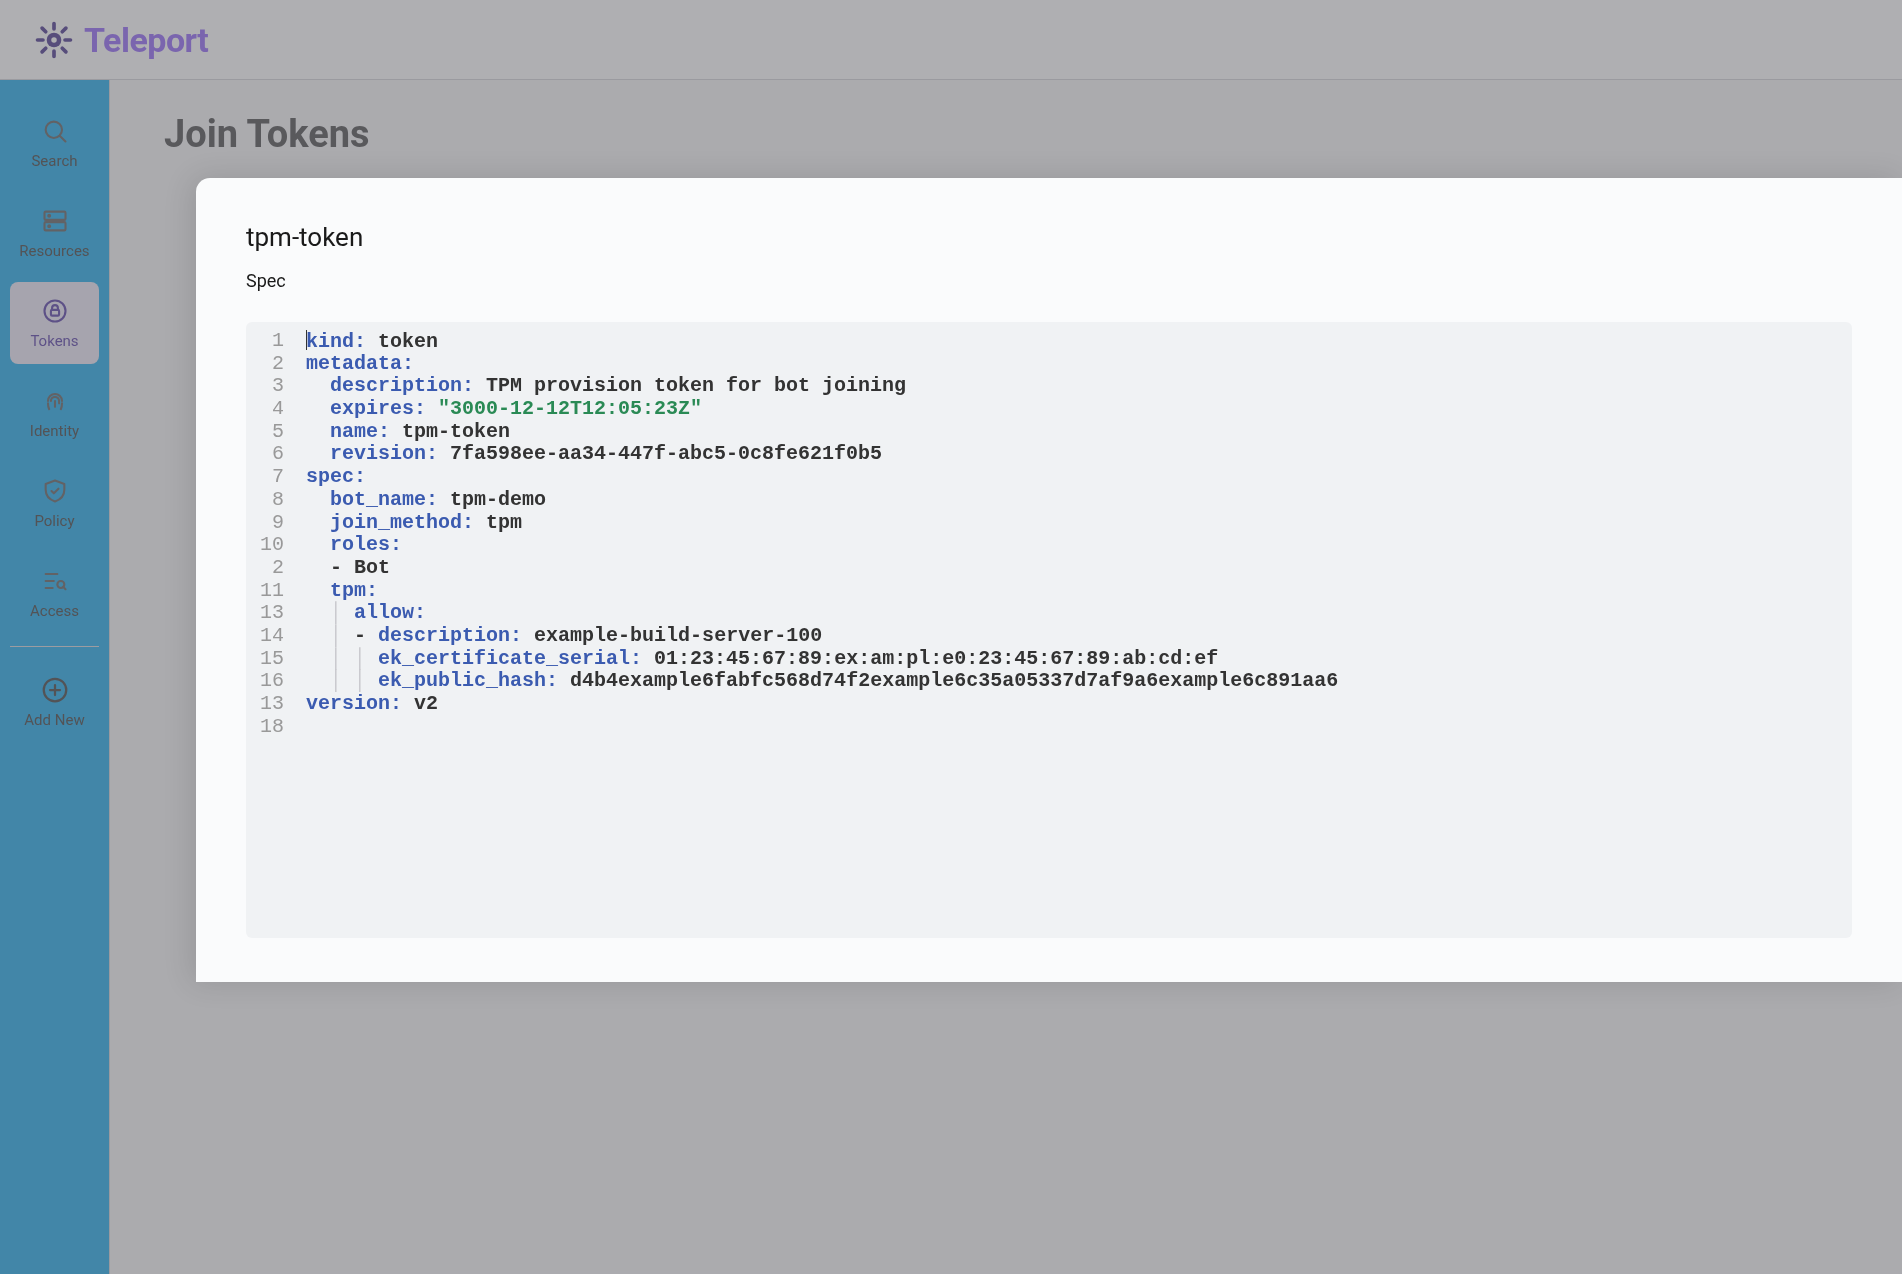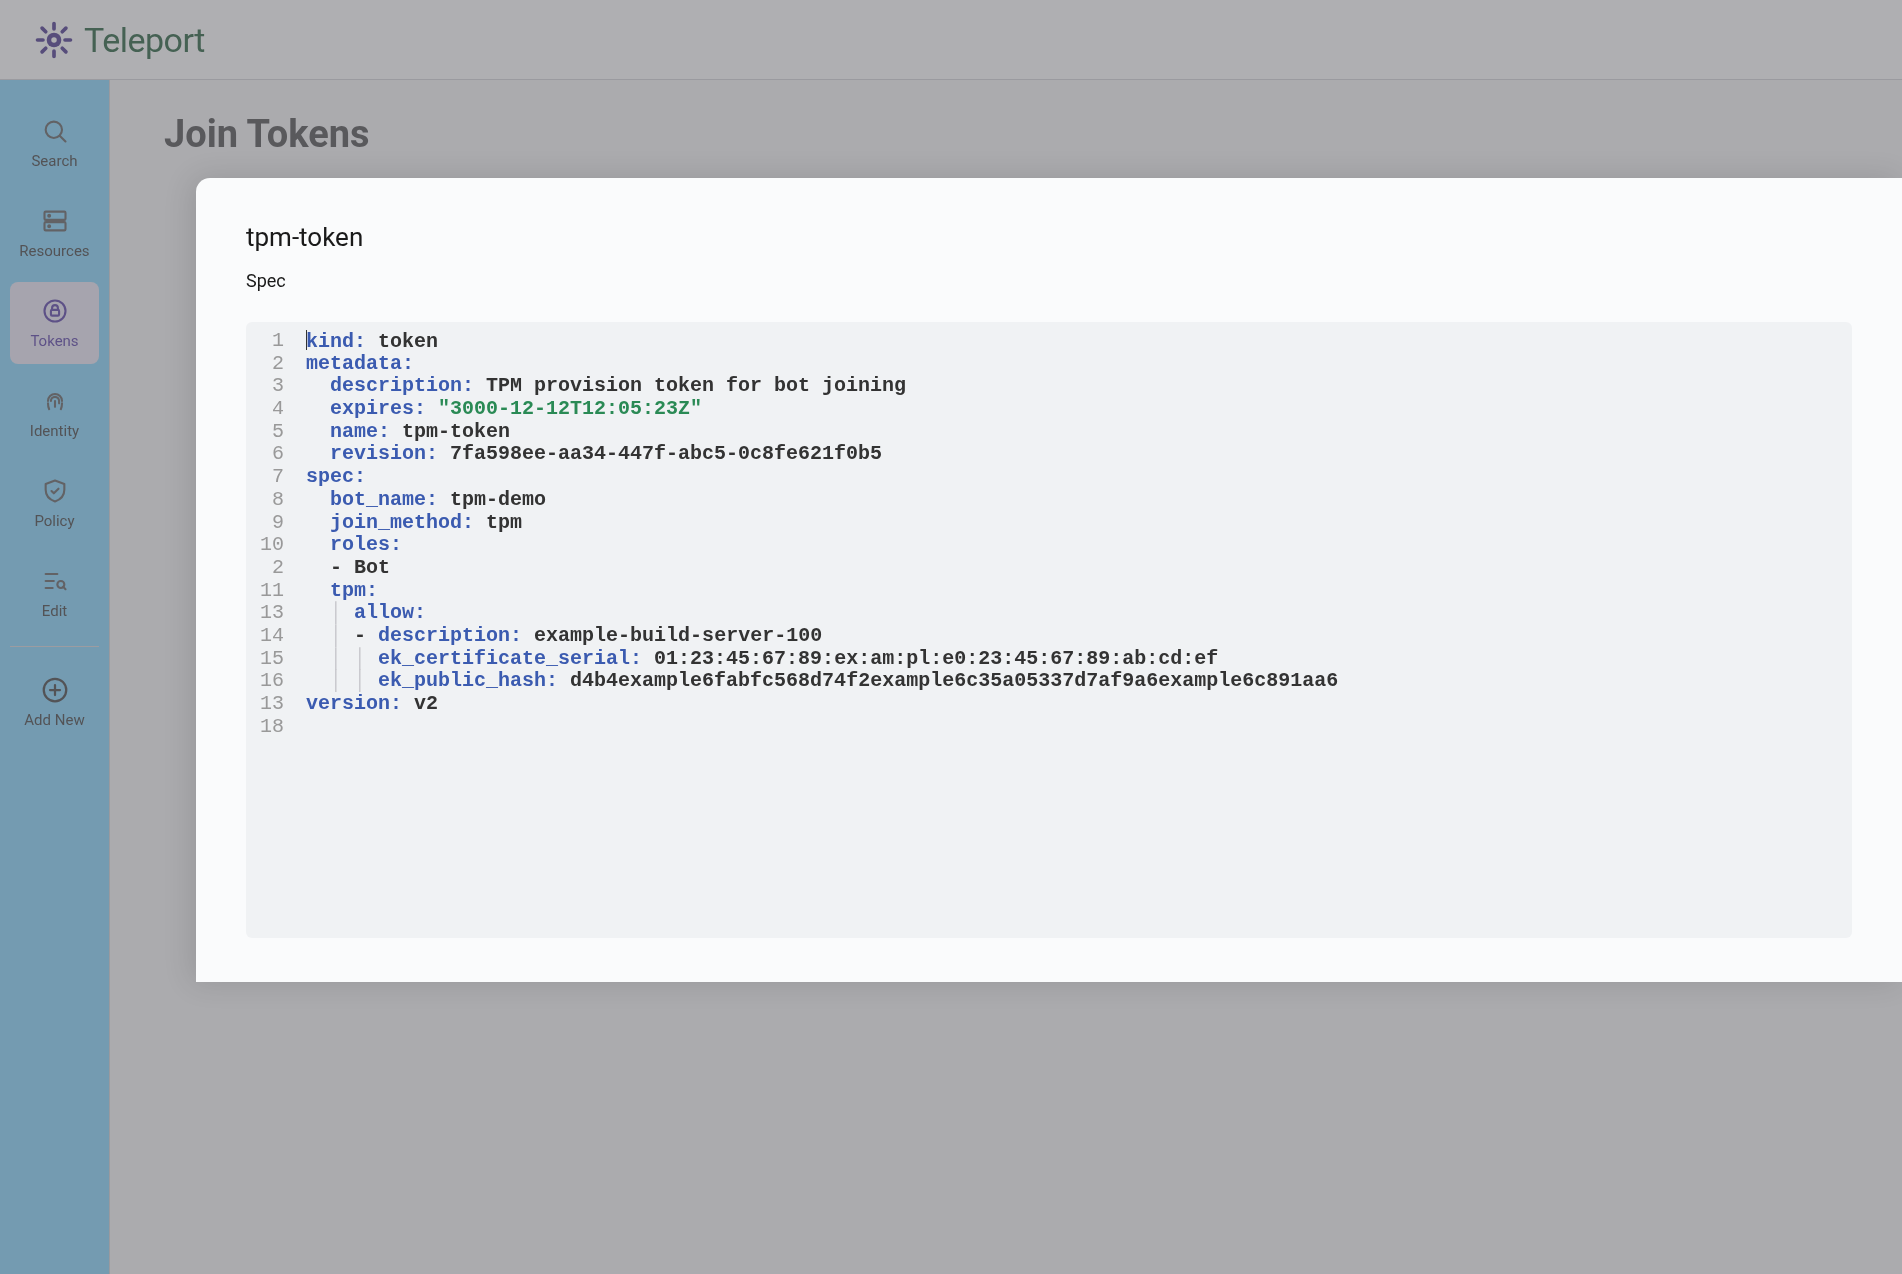--- a/index.html
+++ b/index.html
@@ -38,34 +38,34 @@
 }
 
 .logo-icon {
   width: 44px;
   height: 44px;
   color: #3d2785;
 }
 
 .logo-text {
   font-size: 34px;
-  font-weight: 400;
-  color: #14532d;
+  font-weight: 700;
+  color: #8b5cf6;
   letter-spacing: -0.5px;
 }
 
 .app-body {
   display: flex;
   flex: 1;
   overflow: hidden;
 }
 
 .sidebar {
   width: 110px;
-  background: #7dd3fc;
+  background: #0ea5e9;
   border-right: 1px solid #d0d0d4;
   display: flex;
   flex-direction: column;
   padding-top: 18px;
 }
 
 .sidebar-item {
   display: flex;
   flex-direction: column;
   align-items: center;
@@ -280,21 +280,21 @@
       </div>
 
       <div class="sidebar-item">
         <span class="icon-wrap">
           <svg width="28" height="28" viewBox="0 0 24 24" fill="none" stroke="#555" stroke-width="1.8" stroke-linecap="round">
             <path d="M4 6h10M4 12h7M4 18h6"></path>
             <circle cx="17" cy="15" r="3"></circle>
               <path d="M21 19l-2-2"></path>
           </svg>
         </span>
-        <span class="sidebar-item-label">Edit</span>
+        <span class="sidebar-item-label">Access</span>
       </div>
 
       <div class="sidebar-divider"></div>
 
       <div class="sidebar-item">
         <span class="icon-wrap">
           <svg width="30" height="30" viewBox="0 0 24 24" fill="none" stroke="#333" stroke-width="1.8" stroke-linecap="round">
             <circle cx="12" cy="12" r="9"></circle>
               <path d="M12 8v8M8 12h8"></path>
           </svg>

